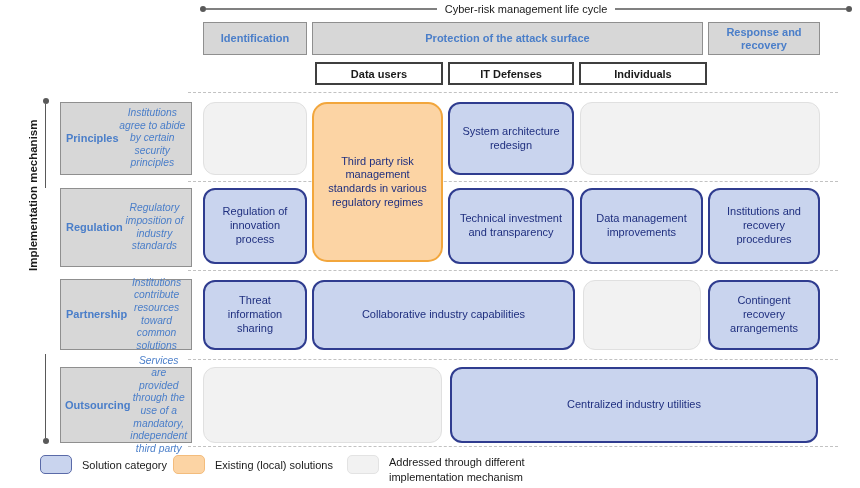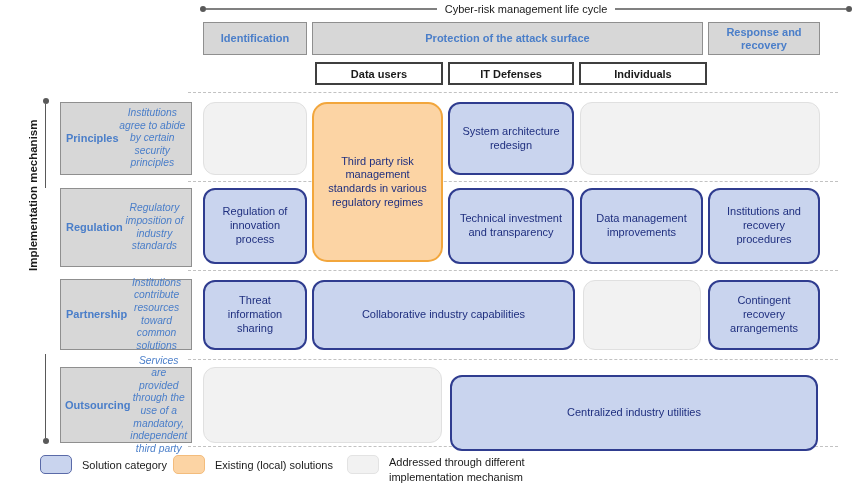--- a/index.html
+++ b/index.html
@@ -152,21 +152,21 @@
   <div class="cell solution" style="left:448px;top:188px;width:126px;height:76px">Technical investment and transparency</div>
   <div class="cell solution" style="left:580px;top:188px;width:123px;height:76px">Data management improvements</div>
   <div class="cell solution" style="left:708px;top:188px;width:112px;height:76px">Institutions and recovery procedures</div>
 
   <div class="cell solution" style="left:203px;top:280px;width:104px;height:70px">Threat information sharing</div>
   <div class="cell solution" style="left:312px;top:280px;width:263px;height:70px">Collaborative industry capabilities</div>
   <div class="cell unaddressed" style="left:583px;top:280px;width:118px;height:70px"></div>
   <div class="cell solution" style="left:708px;top:280px;width:112px;height:70px">Contingent recovery arrangements</div>
 
   <div class="cell unaddressed" style="left:203px;top:367px;width:239px;height:76px"></div>
-  <div class="cell solution" style="left:450px;top:375px;width:368px;height:76px">Centralized industry utilities</div>
+  <div class="cell solution" style="left:450px;top:367px;width:368px;height:76px">Centralized industry utilities</div>
 
   <div class="legend-item legend-1">
     <span class="swatch sw-solution"></span>
     <span class="legend-label">Solution category</span>
   </div>
   <div class="legend-item legend-2">
     <span class="swatch sw-existing"></span>
     <span class="legend-label">Existing (local) solutions</span>
   </div>
   <div class="legend-item legend-3">

